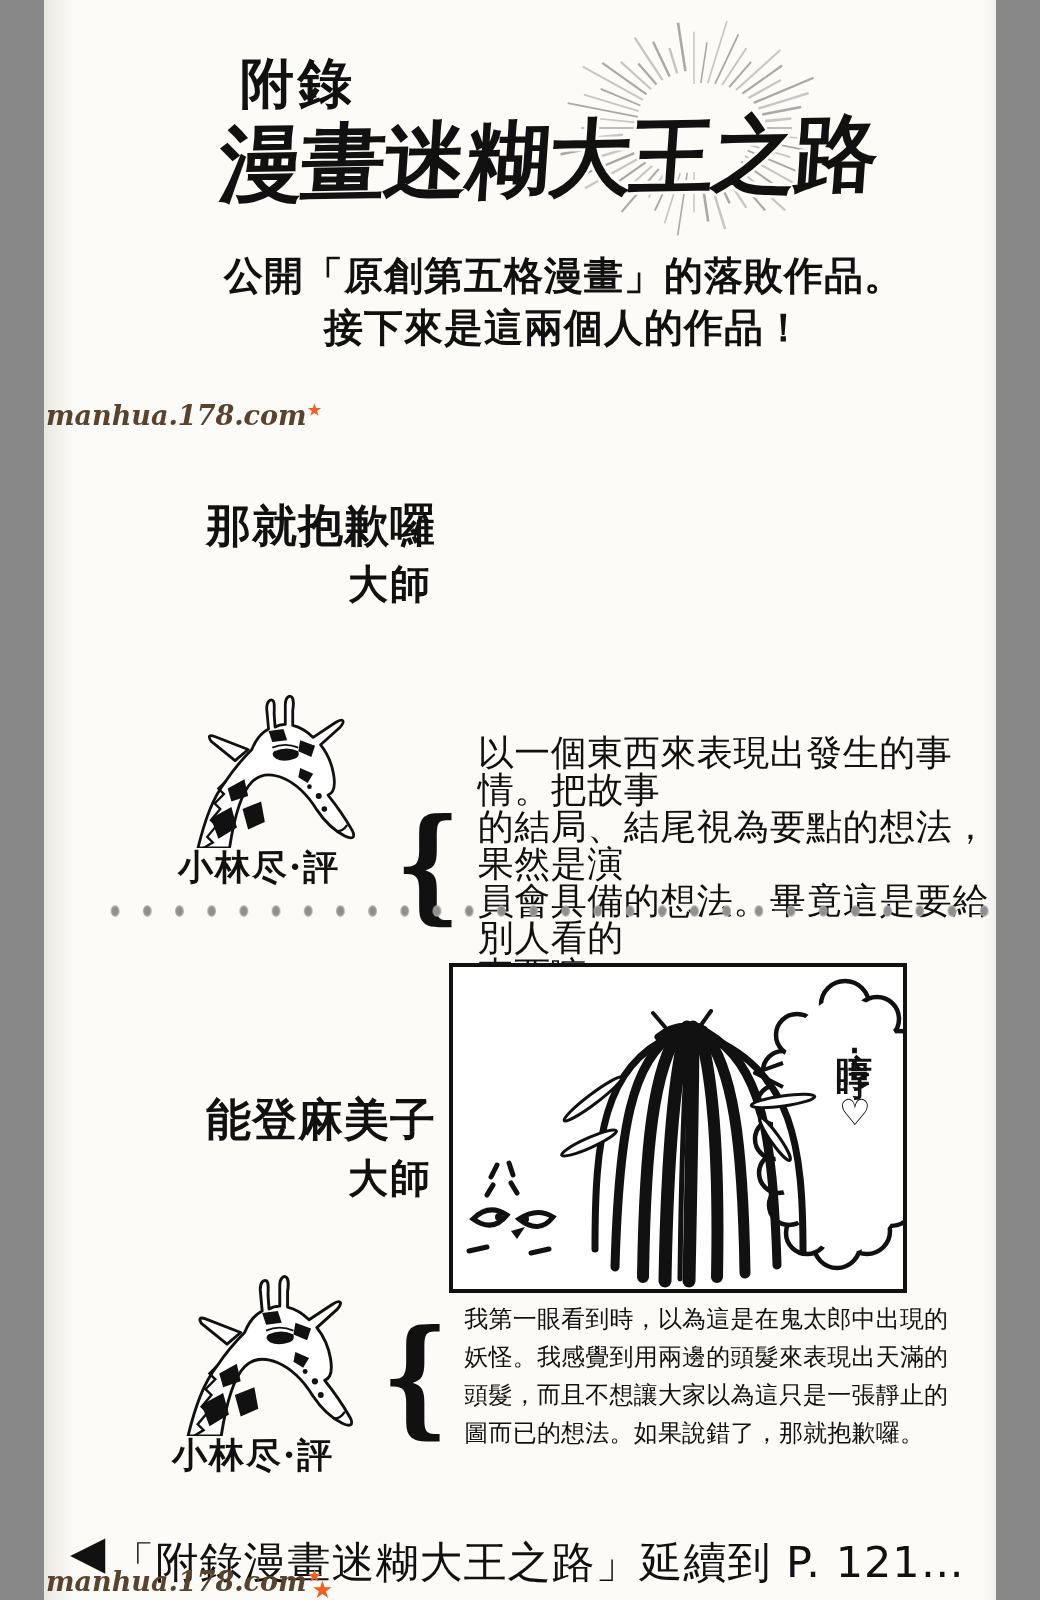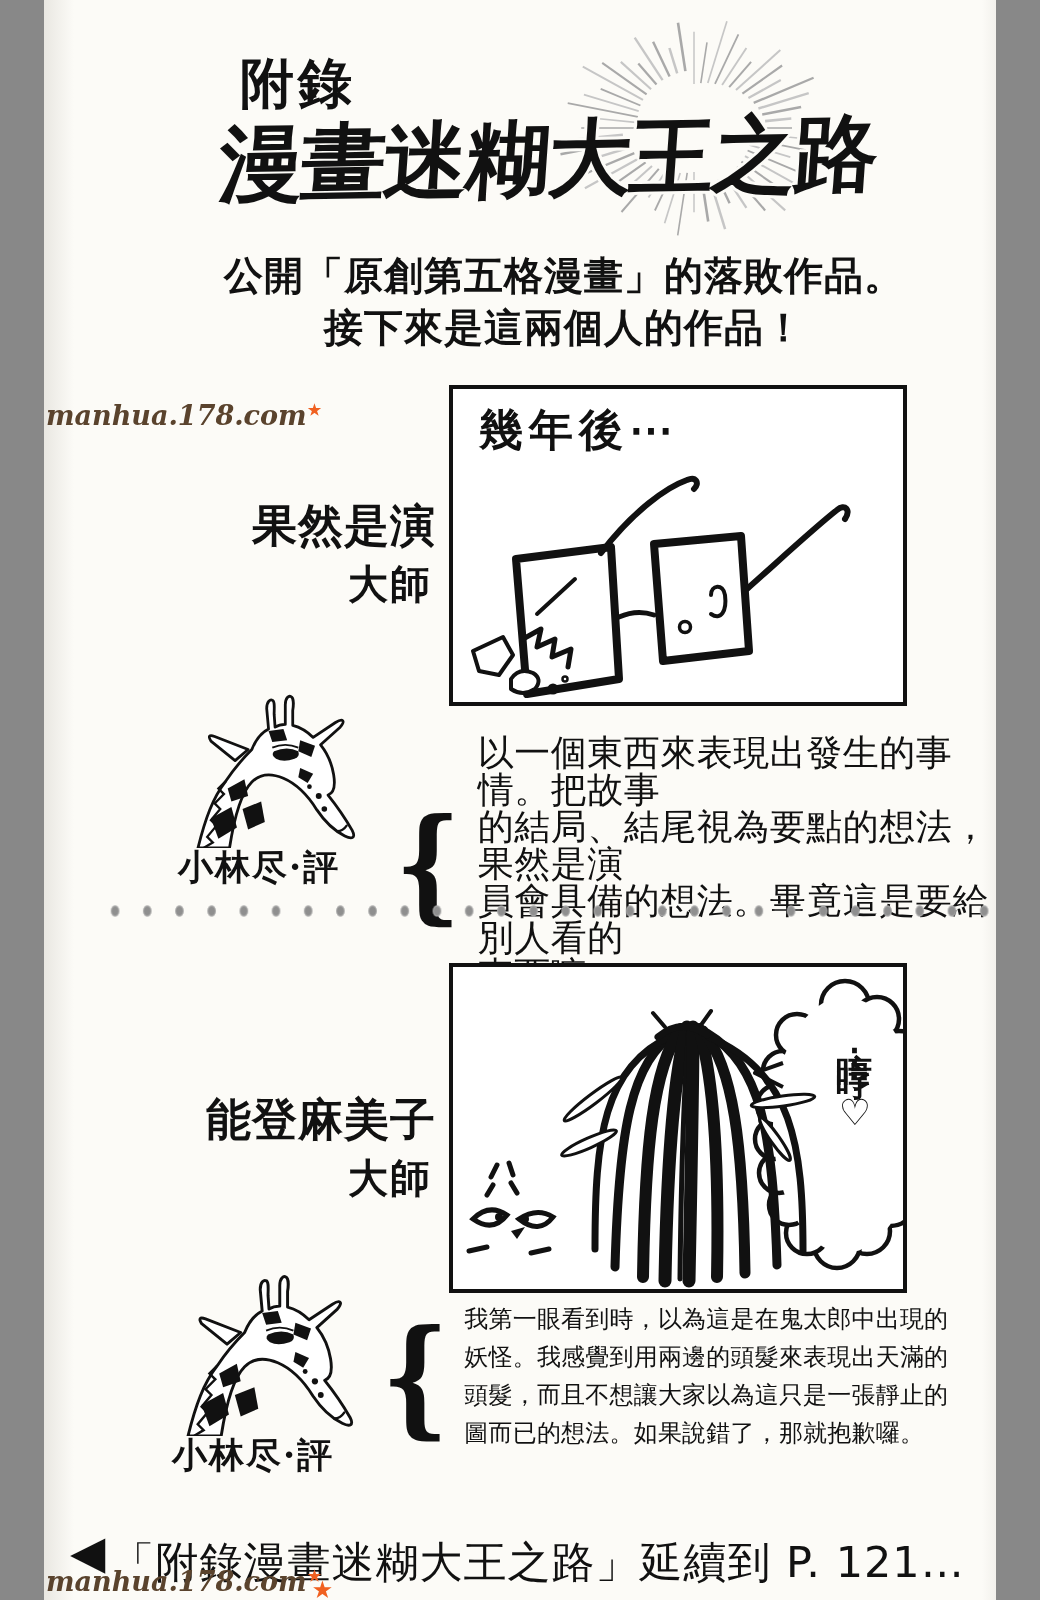--- a/index.html
+++ b/index.html
@@ -160,49 +160,23 @@
 
   <div class="intro">
     <div>公開「原創第五格漫畫」的落敗作品。</div>
     <div>接下來是這兩個人的作品！</div>
   </div>
 
   <div class="wm wm-top">
     <span>manhua.178.com</span><span class="star-a">★</span>
   </div>
 
-  <div class="panel panel1">
-    <svg viewBox="0 0 450 313">
-      <g stroke="#111" fill="none" stroke-linecap="round" stroke-linejoin="round">
-
-        <path d="M148,164 C180,122 214,98 234,91 C243,87 247,94 241,100" stroke-width="6"></path>
-        <path d="M294,200 C330,168 360,140 384,121 C392,114 398,121 392,130" stroke-width="6"></path>
-
-        <path d="M63,170 L158,158 L166,290 L74,305 Z" stroke-width="8"></path>
-        <path d="M201,155 L288,147 L296,262 L210,272 Z" stroke-width="8"></path>
-
-        <path d="M166,228 Q184,220 201,226" stroke-width="5"></path>
-
-        <path d="M70,250 L88,240 L84,258 L102,250 L99,268 L118,260 L115,278" stroke-width="5"></path>
-        <path d="M84,225 L122,190" stroke-width="4"></path>
-
-        <circle cx="232" cy="238" r="5.5" stroke-width="3.5"></circle>
-        <path d="M258,225 C268,232 274,222 272,206 C270,194 258,196 258,206" stroke-width="4"></path>
-
-        <path d="M20,262 L50,248 L60,266 L46,286 L26,282 Z" stroke-width="4" fill="#fff"></path>
-        <path d="M58,290 Q66,278 80,284 Q90,290 82,300 Q70,308 58,300 Z" stroke-width="4" fill="#fff"></path>
-        <circle cx="100" cy="300" r="4" stroke-width="3"></circle>
-        <circle cx="112" cy="290" r="2.5" stroke-width="2.5"></circle>
-      </g>
-    </svg>
-    <div class="caption">幾年後⋯</div>
-  </div>
 
   <div class="author author1">
-    <div class="name">果然是演</div>
+    <div class="name">那就抱歉囉</div>
     <div class="rank">大師</div>
   </div>
 
   <svg class="giraffe giraffe1" viewBox="0 0 200 170">
     <use href="#giraffe"></use>
   </svg>
   <div class="reviewer reviewer1">小林尽·評</div>
 
   <div class="comment comment1">
     <span class="brace">{</span>

